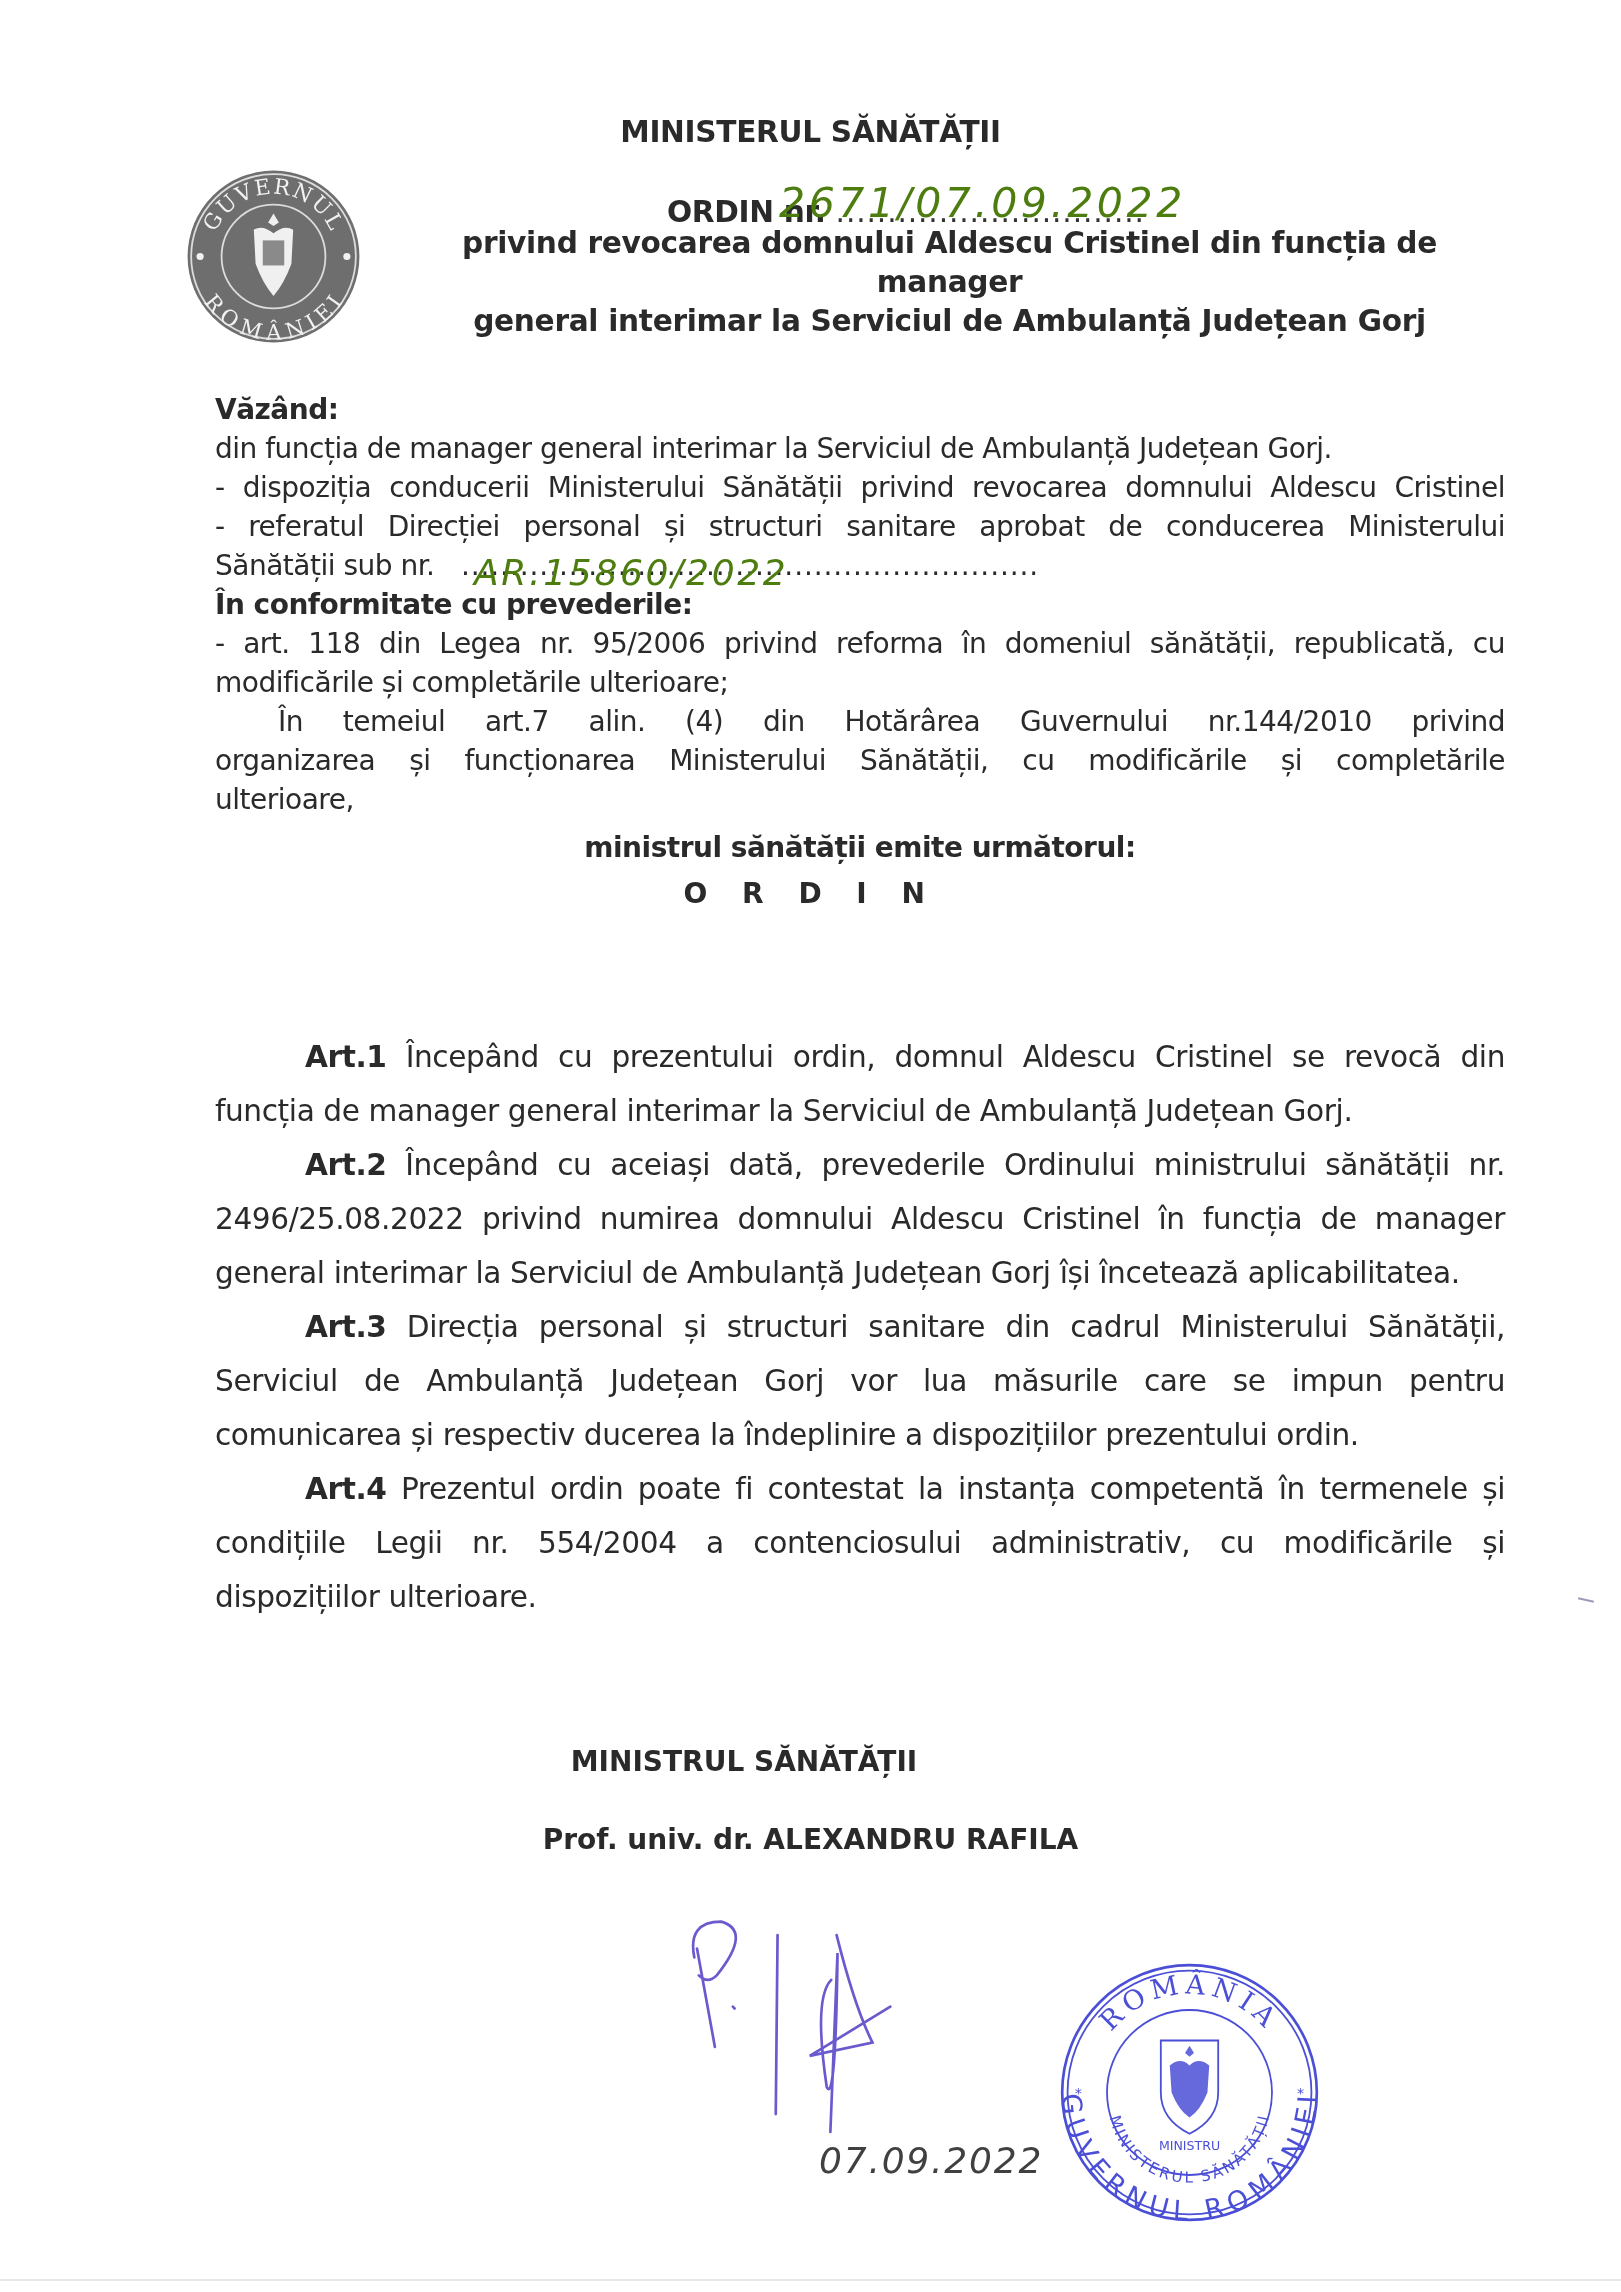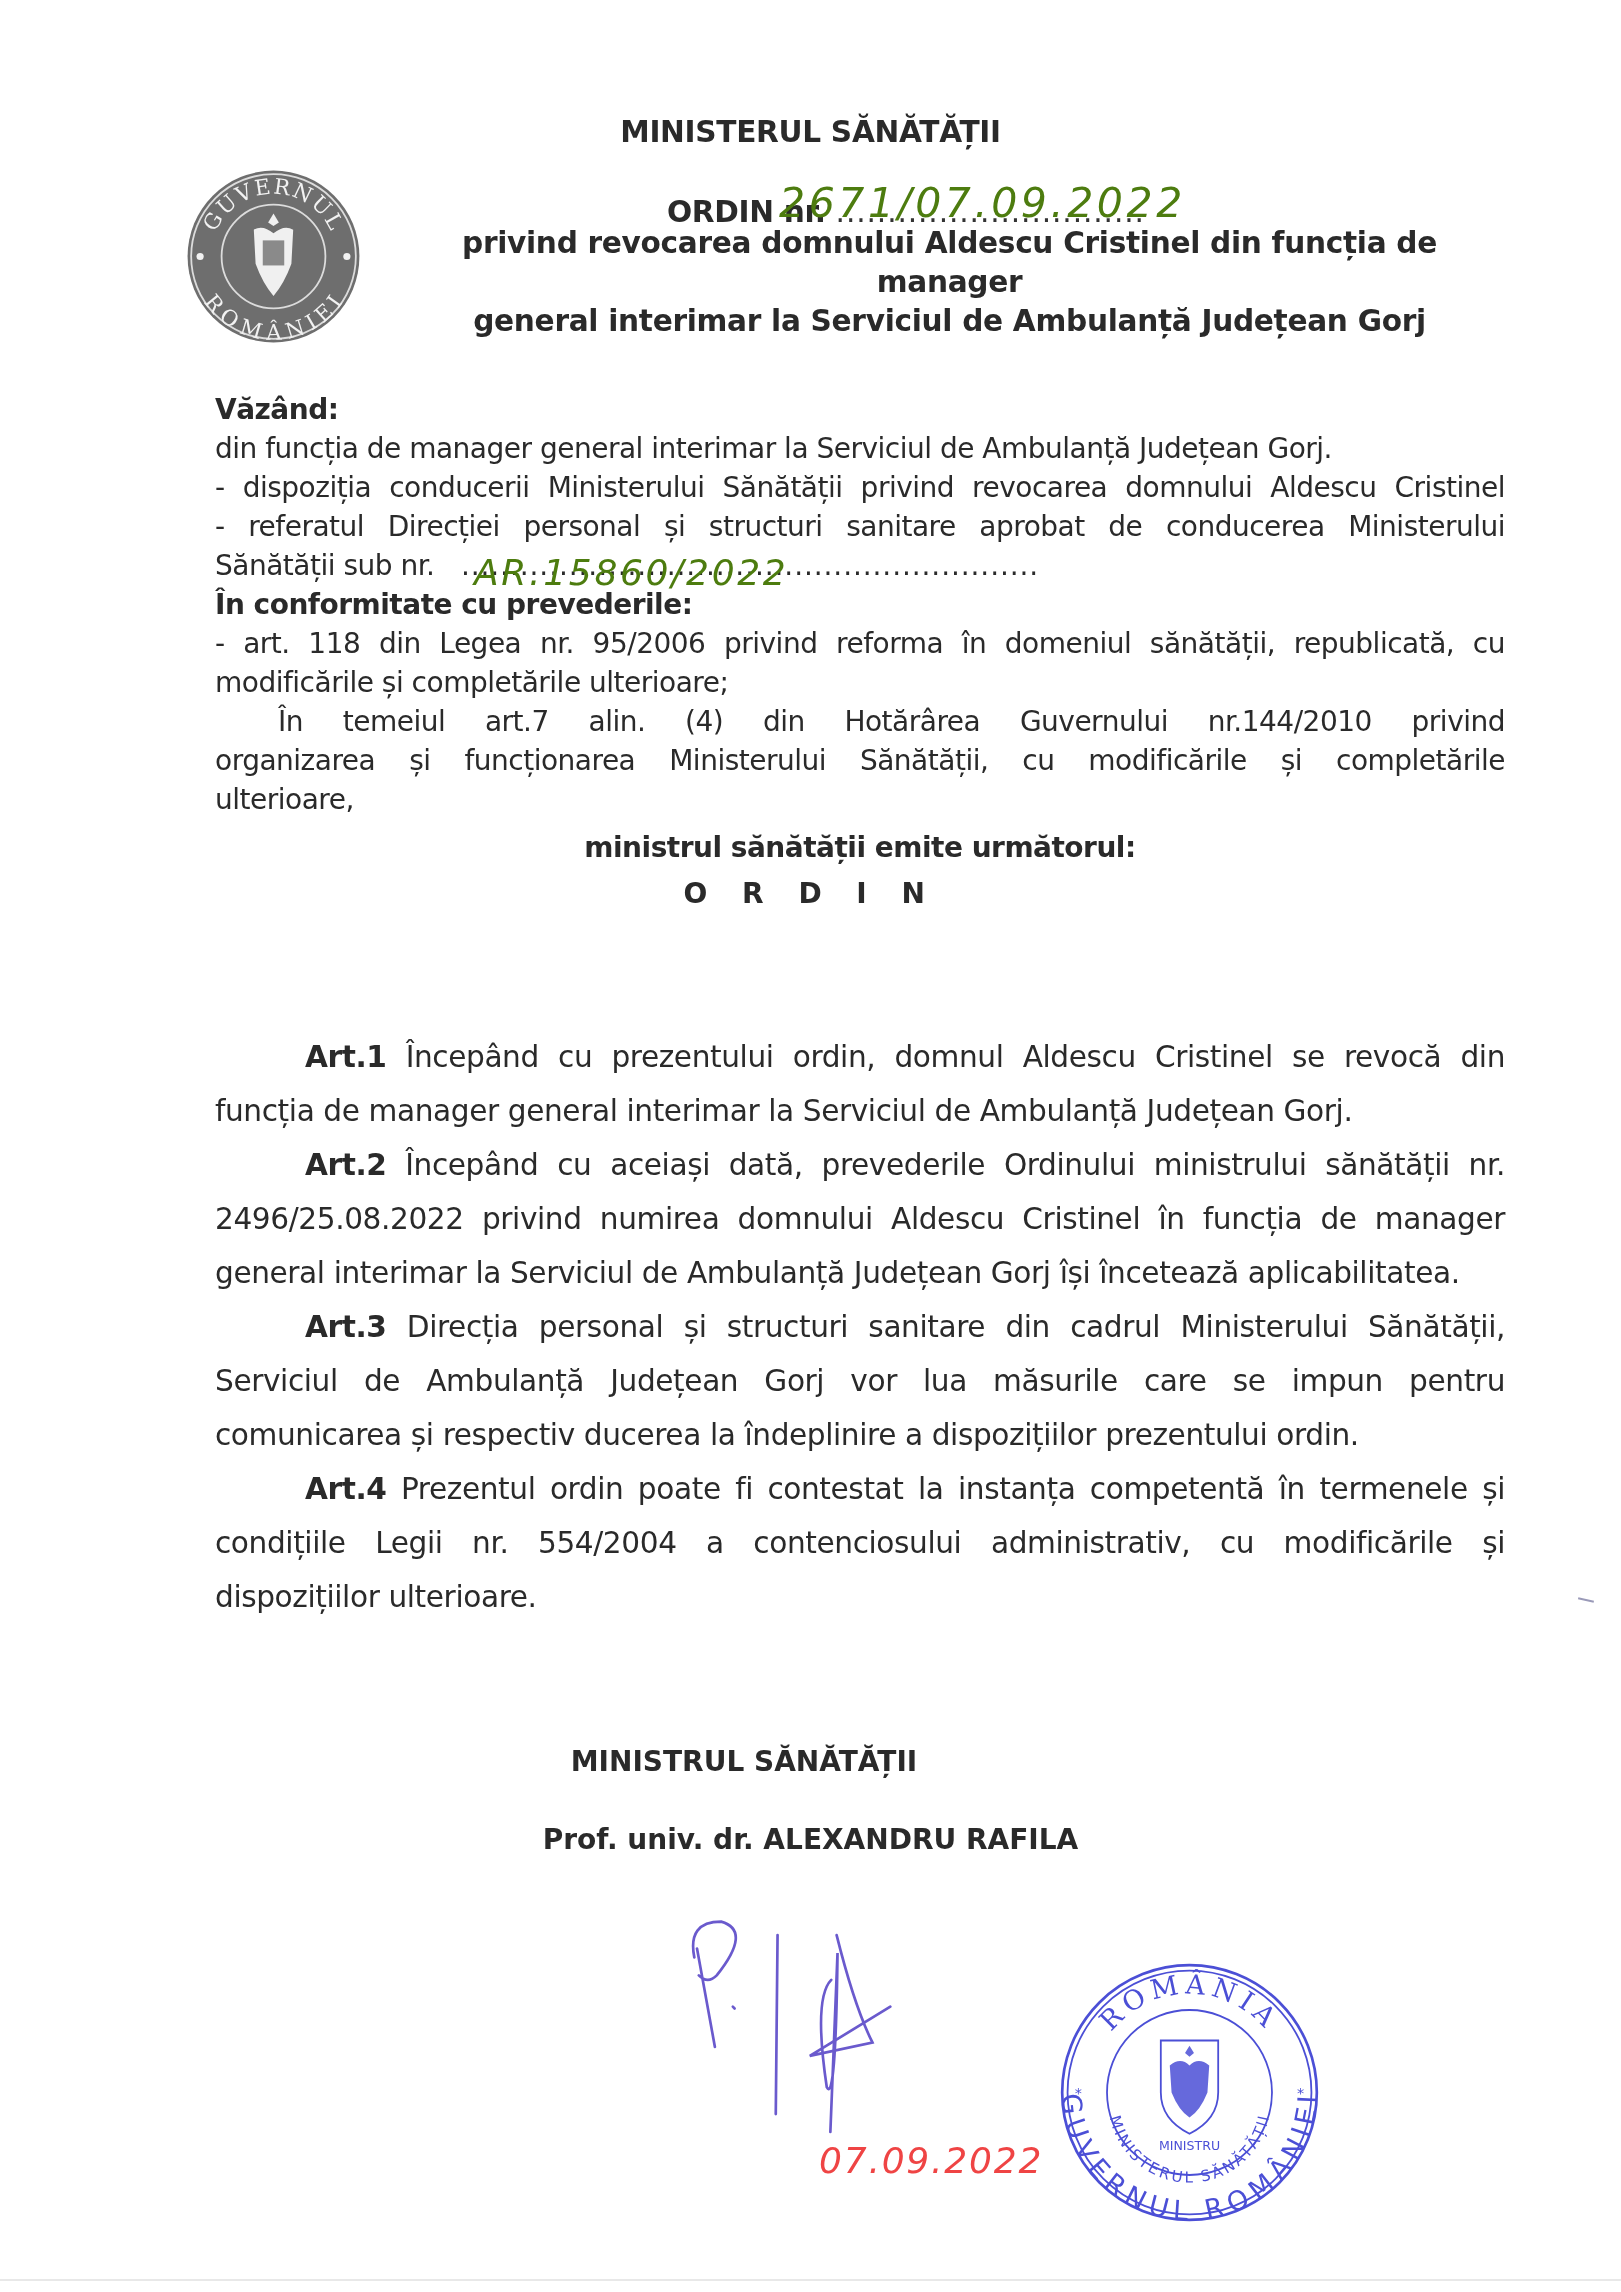--- a/index.html
+++ b/index.html
@@ -17,21 +17,21 @@
   .hand-big { font-size: 41px; letter-spacing: 3.6px; }
   .subtitle { left: 421px; width: 1057px; top: 224px; font-size: 29.6px; font-weight: bold; line-height: 39px; letter-spacing: -0.3px; }
   .body-block { left: 215px; width: 1290px; }
   .line { white-space: nowrap; }
   .justify { text-align: justify; text-align-last: justify; }
   .indent { text-indent: 90px; }
   .art { font-size: 29.6px; line-height: 54px; letter-spacing: -0.4px; }
   .stamp-left { left: 184px; top: 167px; width: 179px; height: 179px; }
   .stamp-right { left: 1055px; top: 1958px; width: 269px; height: 269px; }
   .signature { left: 663px; top: 1908px; width: 358px; height: 260px; }
-  .sig-date { left: 819px; top: 2140px; font-size: 36px; color: #ef4444; font-style: italic; letter-spacing: 1.8px; }
+  .sig-date { left: 819px; top: 2140px; font-size: 36px; color: #404040; font-style: italic; letter-spacing: 1.8px; }
   .margin-mark { left: 1578px; top: 1599px; width: 16px; height: 1.8px; background: #9a9ab8; transform: rotate(12deg); }
   .bottom-line { left: 0; top: 2279px; width: 1621px; height: 1.8px; background: #e8e8e8; }
 </style>
 </head>
 <body>
 
 <div class="page">
 
   <svg class="abs stamp-left" viewBox="0 0 200 200">
     <defs>

